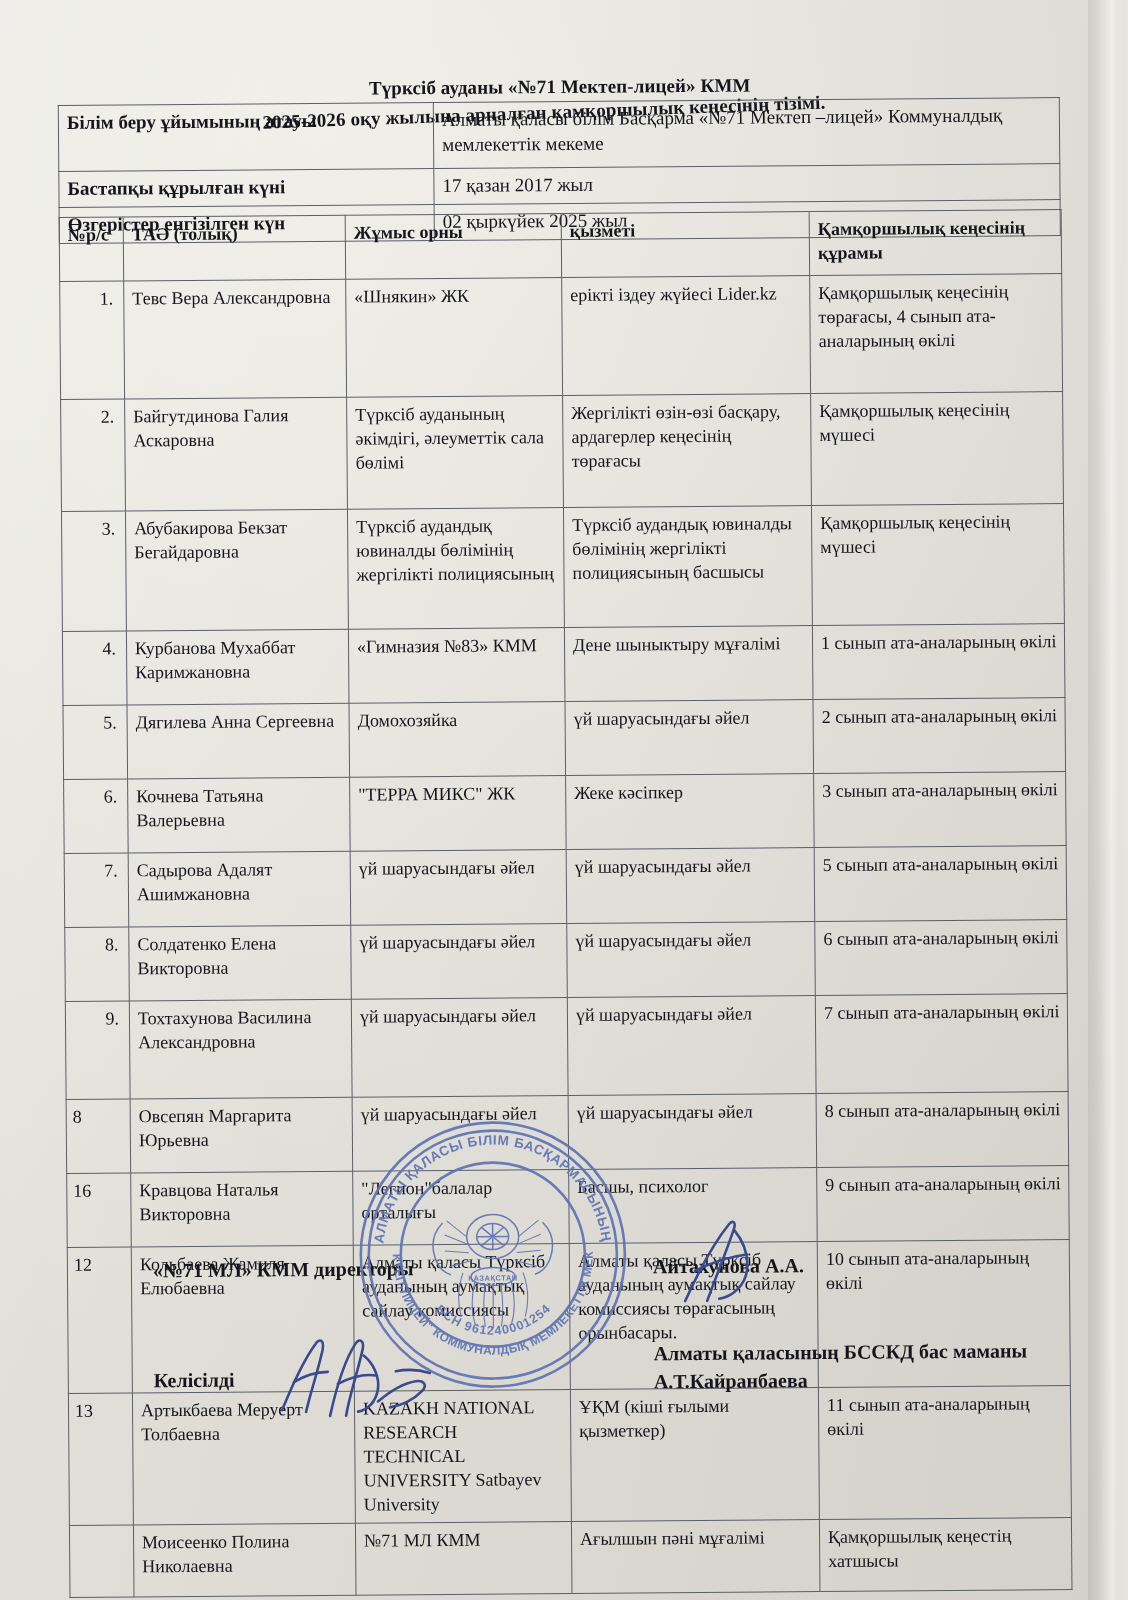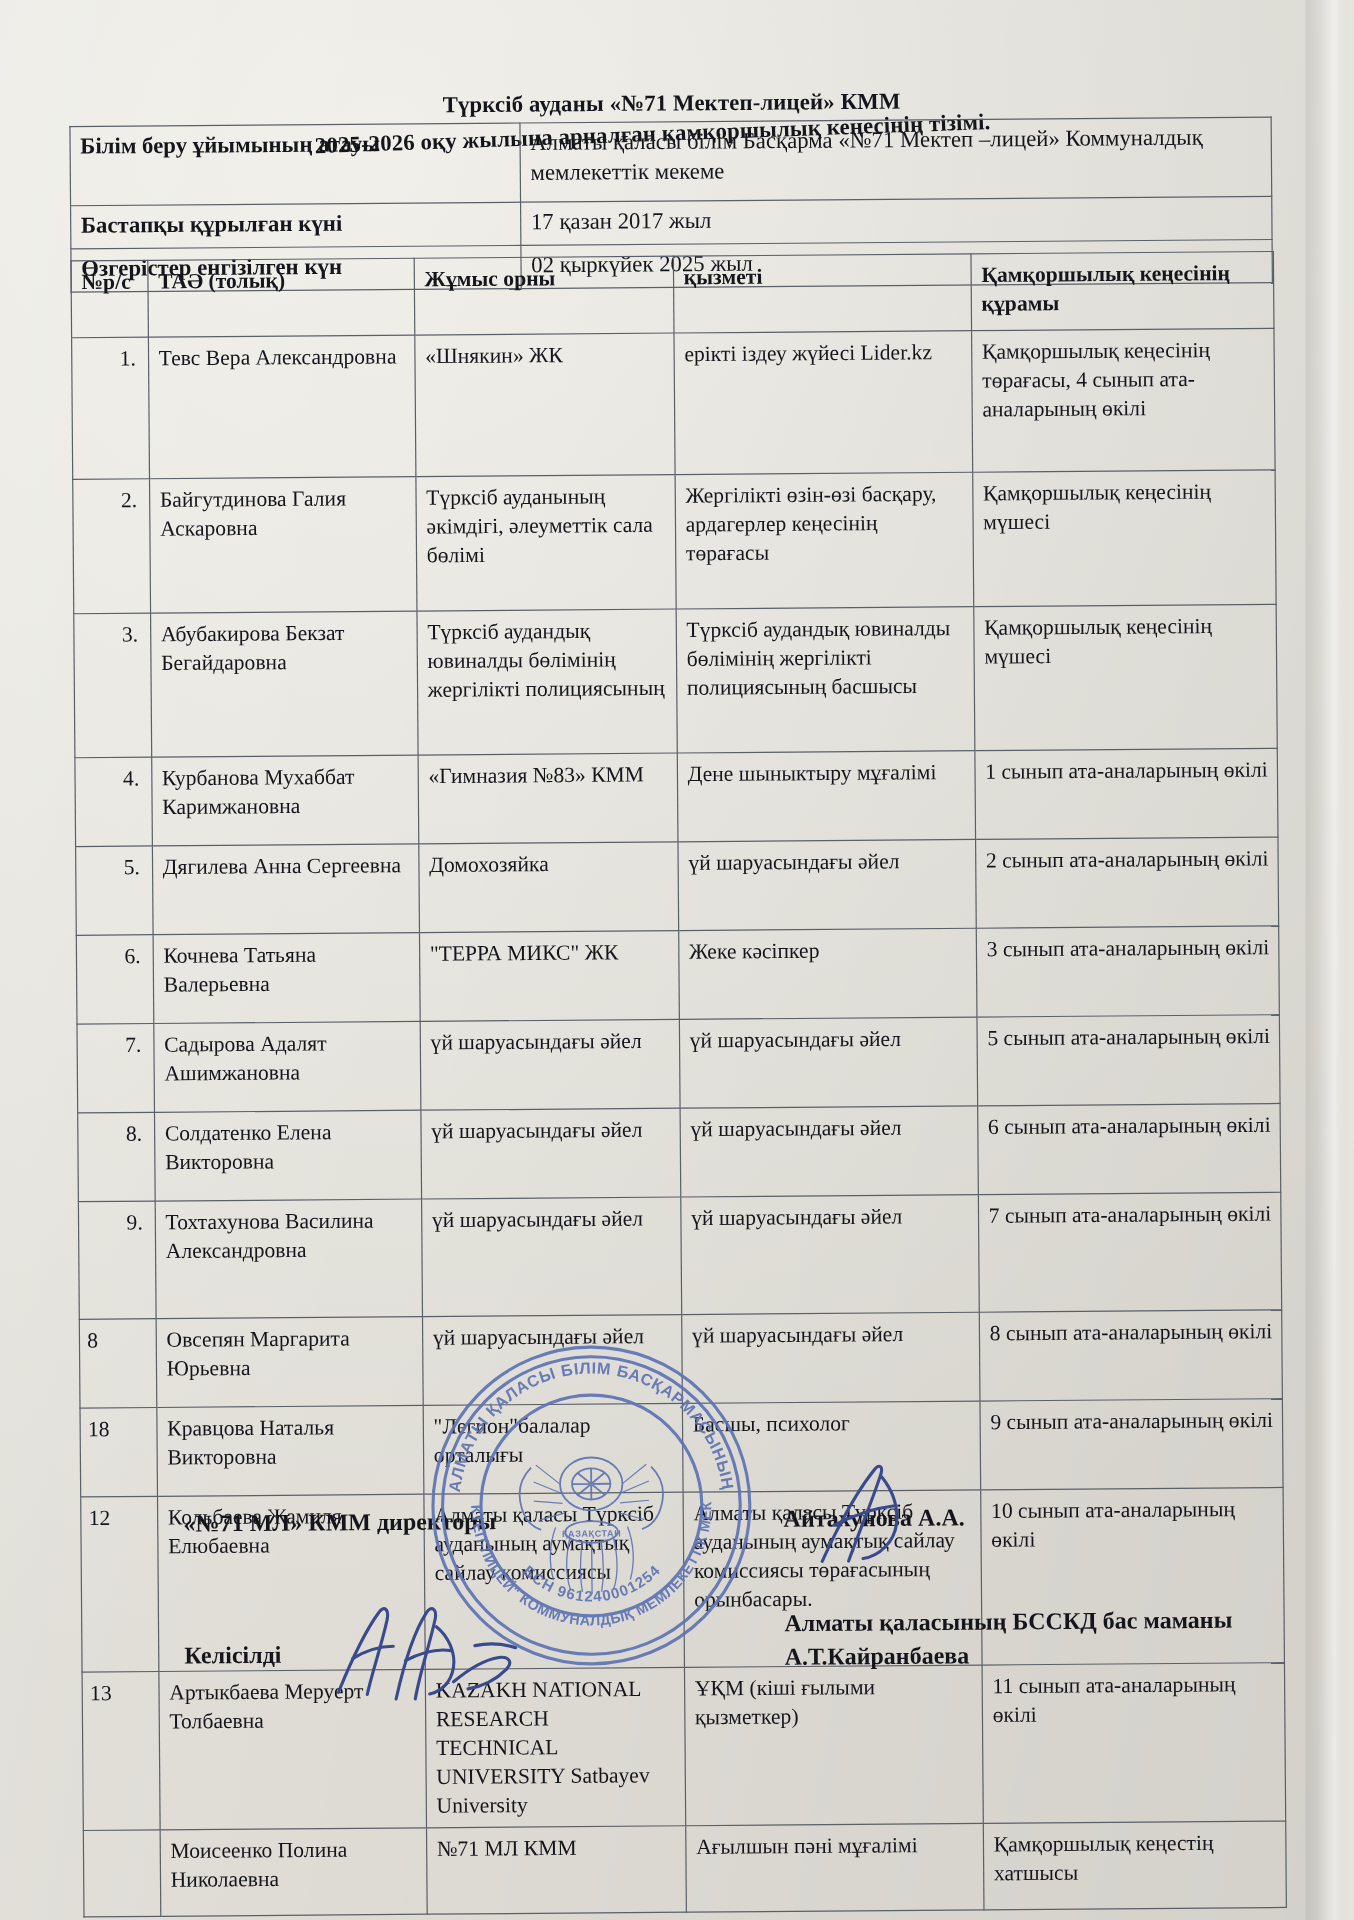--- a/index.html
+++ b/index.html
@@ -239,21 +239,21 @@
         <td>7 сынып ата-аналарының өкілі</td>
       </tr>
       <tr class="r-h4">
         <td class="no wide">8</td>
         <td>Овсепян Маргарита Юрьевна</td>
         <td>үй шаруасындағы әйел</td>
         <td>үй шаруасындағы әйел</td>
         <td>8 сынып ата-аналарының өкілі</td>
       </tr>
       <tr class="r-h4">
-        <td class="no wide">18</td>
+        <td class="no wide">16</td>
         <td>Кравцова Наталья Викторовна</td>
         <td>"Легион"балалар орталығы</td>
         <td>Басшы, психолог</td>
         <td>9 сынып ата-аналарының өкілі</td>
       </tr>
       <tr class="r-h7">
         <td class="no wide">12</td>
         <td>Кольбаева Жамиля Елюбаевна</td>
         <td>Алматы қаласы Түрксіб ауданының аумақтық сайлау комиссиясы</td>
         <td>Алматы қаласы Түрксіб ауданының аумақтық сайлау комиссиясы төрағасының орынбасары.</td>

